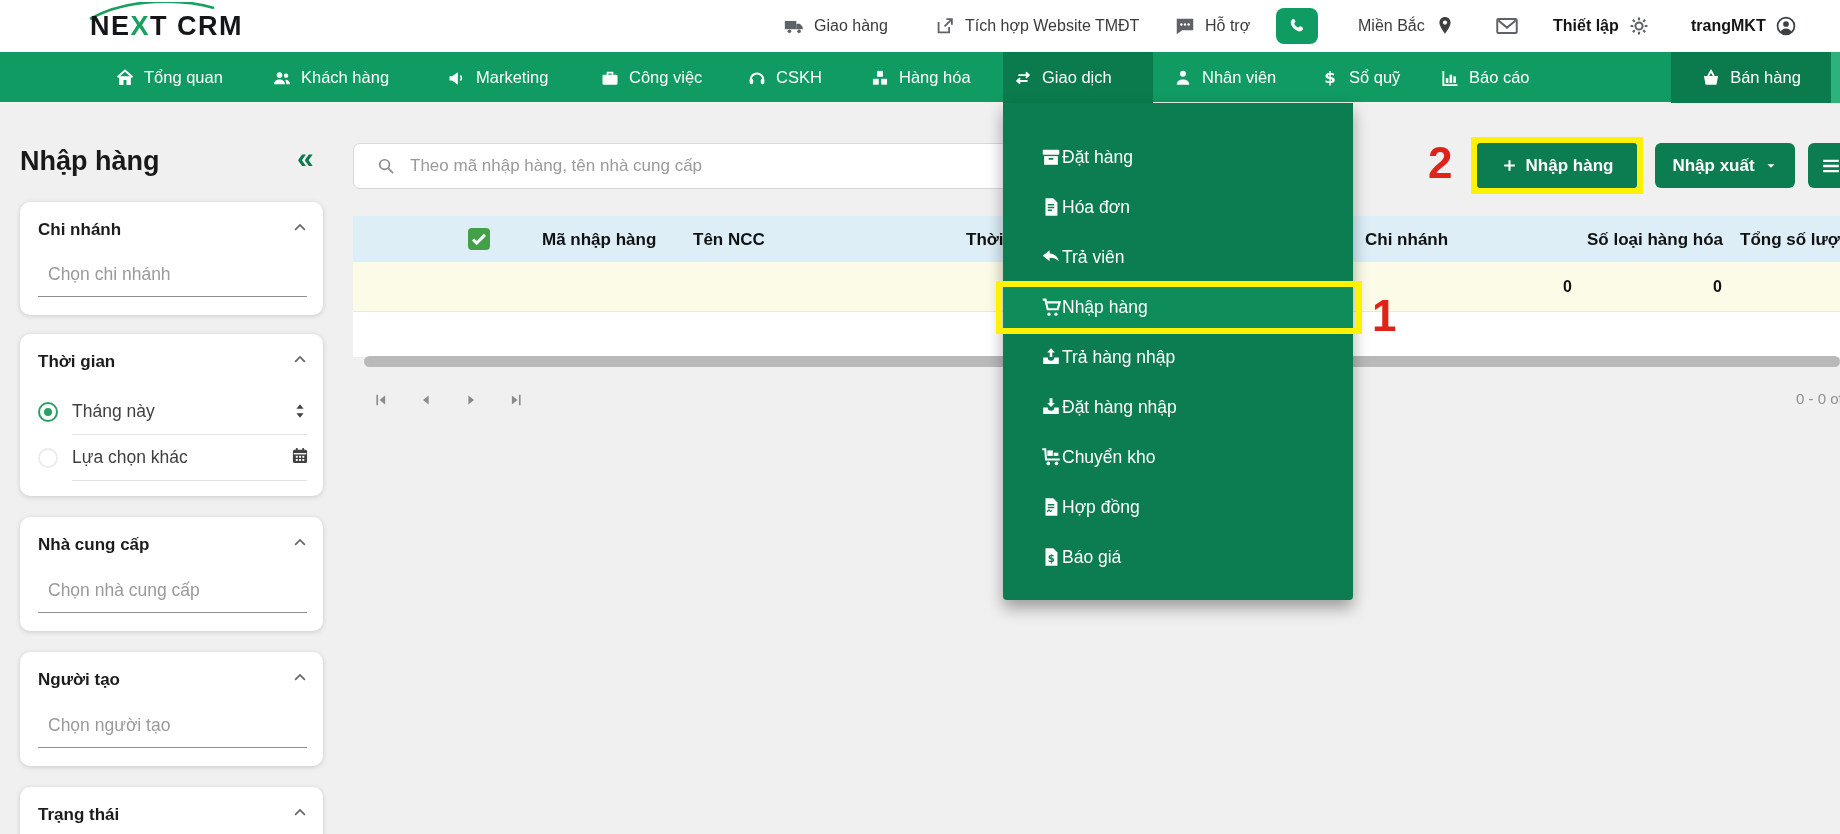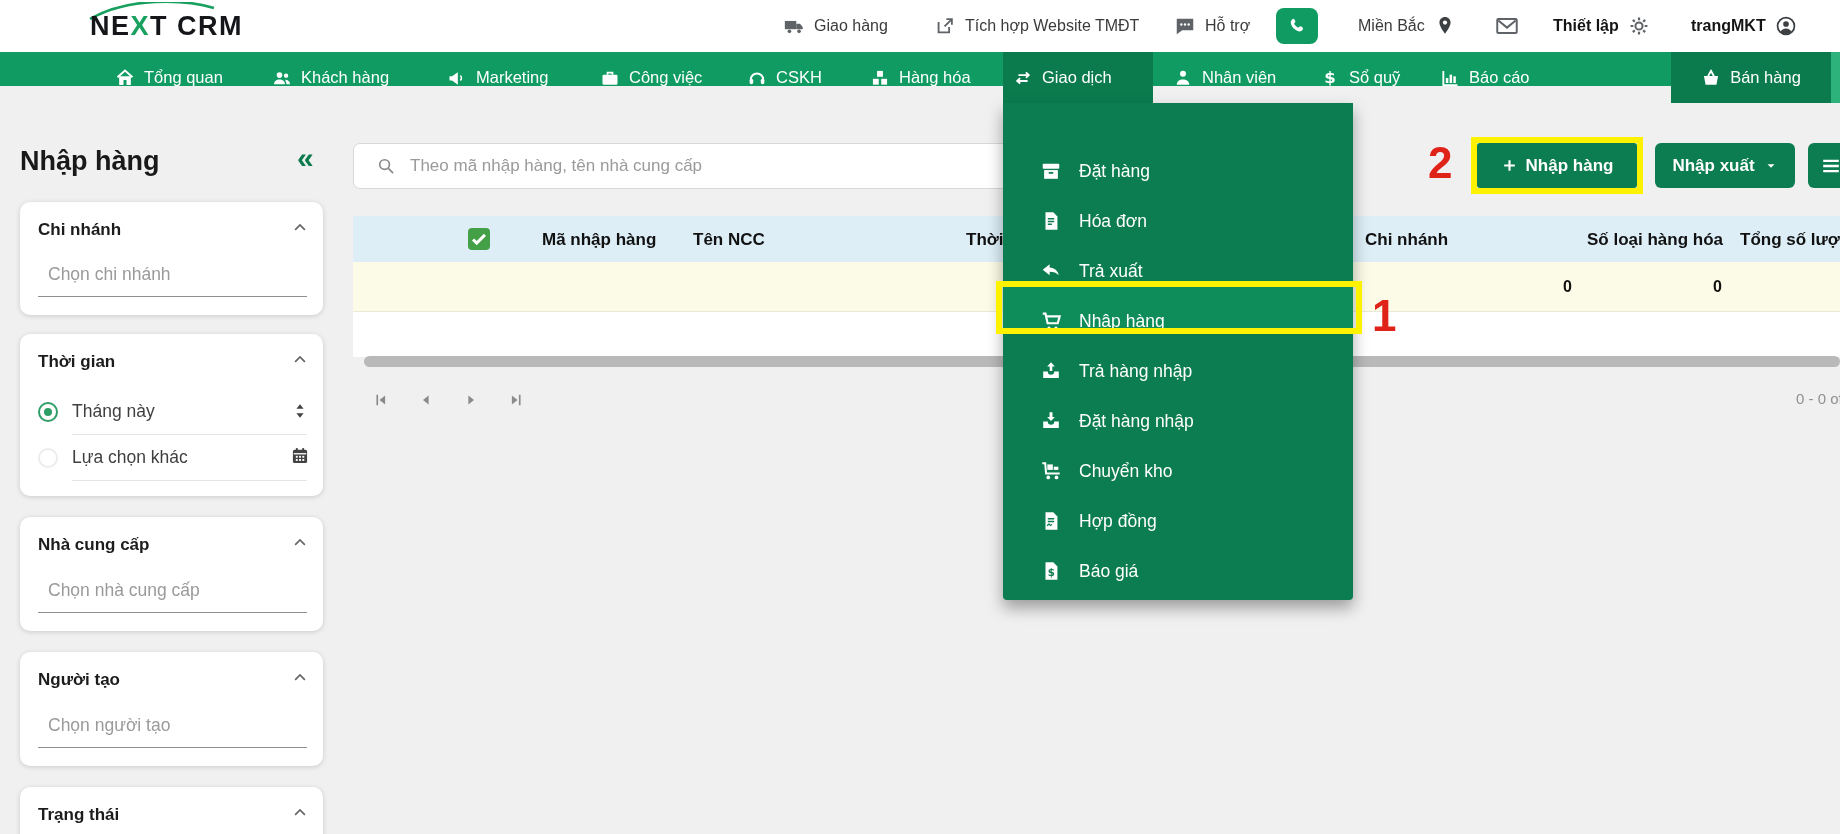--- a/index.html
+++ b/index.html
@@ -15,21 +15,21 @@
   .logo { position:absolute; left:90px; top:11px; font-size:27px; font-weight:700; letter-spacing:1.5px; color:#14161a; }
   .logo .lx { color:#18a05f; }
   .logo-swoosh { position:absolute; left:86px; top:2px; }
   .tb-item { position:absolute; top:0; height:52px; display:flex; align-items:center; gap:9px; font-size:16px; color:#3b3b3b; }
   .tb-item .ticon { width:22px; height:22px; color:#5f6368; }
   .tb-bold { font-weight:700; color:#141414; }
   .phone-btn { position:absolute; left:1276px; top:8px; width:42px; height:36px; background:#0f9b61; border-radius:8px; display:flex; align-items:center; justify-content:center; }
   .phone-btn .ticon { width:20px; height:20px; color:#fff; }
 
   
-  .navbar { position:absolute; left:0; top:52px; width:1840px; height:34px; background:#0f9b61; z-index:5; }
+  .navbar { position:absolute; left:0; top:52px; width:1840px; height:50px; background:#0f9b61; z-index:5; }
   .nav-item { position:absolute; top:0; height:51px; display:flex; align-items:center; gap:9px; color:#fff; font-size:16.5px; padding:0 10px; }
   .nav-item .nicon { width:20px; height:20px; color:#fff; }
   .nav-active { background:#0b7b4d; }
   .nav-sales { background:#0b7b4d; justify-content:center; font-weight:400; }
   .nav-edge { position:absolute; top:0; left:1831px; width:9px; height:51px; background:#2db27c; }
 
   
   .page-title { position:absolute; left:20px; top:146px; font-size:27px; font-weight:700; color:#191919; }
   .collapse { position:absolute; left:297px; top:143px; font-size:30px; font-weight:700; color:#0b7b4d; line-height:1; }
   .card { position:absolute; left:20px; width:303px; background:#fff; border-radius:10px; box-shadow:0 1px 5px rgba(0,0,0,.16); }
@@ -66,21 +66,21 @@
   .trow-white { position:absolute; left:353px; top:312px; width:1487px; height:45px; background:#fff; }
   .cell-num { position:absolute; top:278px; font-size:16px; font-weight:600; color:#111; }
   .hscroll { position:absolute; left:364px; top:356px; width:1476px; height:11px; background:#b9b9b9; border-radius:6px; }
 
   .pg-icon { position:absolute; top:391px; width:18px; height:18px; color:#8a8a8a; }
   .pg-range { position:absolute; left:1748px; top:390px; font-size:15px; color:#909090; white-space:nowrap;margin-left:48px; }
 
   
   .dropdown { position:absolute; left:1003px; top:103px; width:350px; height:497px; background:#0c7d50; z-index:50;
               box-shadow:0 8px 16px rgba(0,0,0,.35); border-radius:0 0 4px 4px; padding-top:29px; }
-  .dd-item { height:50px; display:flex; align-items:flex-end; padding-left:37px; gap:17px; color:#fff; font-size:17.5px; }
+  .dd-item { height:50px; display:flex; align-items:center; padding-left:37px; color:#fff; font-size:17.5px; }
   .dd-item .dicon { width:22px; height:22px; color:#fff; }
   .dd-hl { background:#0e8c59; }
 
   .annot { position:absolute; z-index:70; color:#e02318; font-size:44px; font-weight:700; line-height:1; }
 </style>
 </head>
 <body>
 
 <div class="topbar">
   <svg class="logo-swoosh" width="132" height="18" viewBox="0 0 132 18">
@@ -463,21 +463,21 @@
         </svg>
       </span>
       <span>Hóa đơn</span>
     </div>
   <div class="dd-item">
       <span class="dicon">
         <svg viewBox="0 0 24 24" width="100%" height="100%">
           <path d="M10.5 4.5v3.6c5.5.5 9 3.5 10 8.6-2.5-2.8-5.5-4-10-4v3.8L3 10.5z" fill="currentColor"></path>
         </svg>
       </span>
-      <span>Trả xuất</span>
+      <span>Trả viên</span>
     </div>
   <div class="dd-item dd-hl">
       <span class="dicon">
         <svg viewBox="0 0 24 24" width="100%" height="100%">
           <circle cx="9.8" cy="19.8" r="1.8" fill="currentColor"></circle>
           <circle cx="17.4" cy="19.8" r="1.8" fill="currentColor"></circle>
           <path d="M3 4h3l2.3 10.5h11l2.2-7.5H7.2" fill="none" stroke="currentColor" stroke-width="2.3"></path>
         </svg>
       </span>
       <span>Nhập hàng</span>

